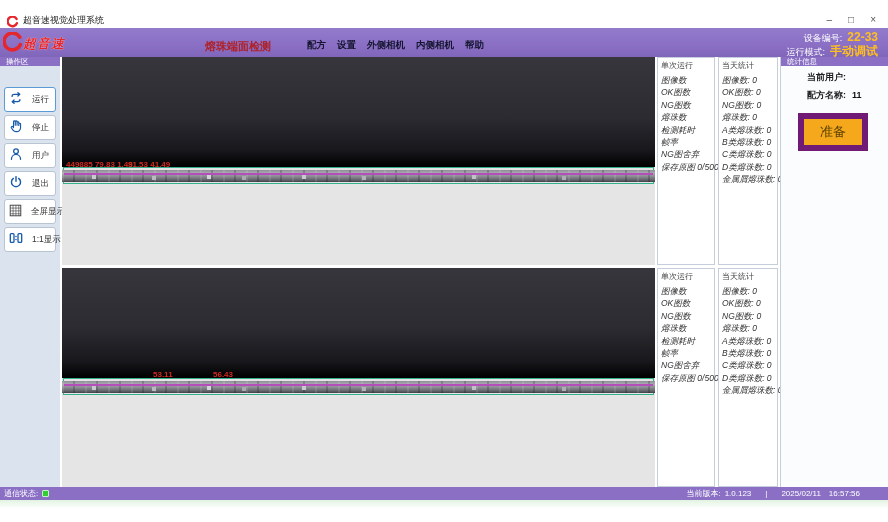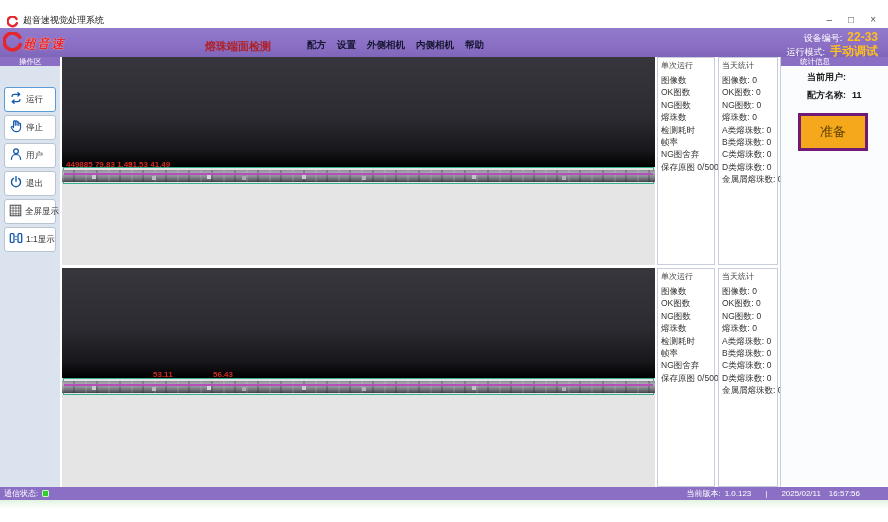--- a/index.html
+++ b/index.html
@@ -22,24 +22,24 @@
   .app-title { position:absolute; left:63px; top:5px; font-size:16px; font-weight:bold; color:#fff; letter-spacing:1px; }
   .app-subtitle { position:absolute; left:205px; top:11px; font-size:11px; font-weight:bold; color:#b02025; }
   .menubar { position:absolute; left:307px; top:0; height:35px; display:flex; align-items:center; gap:11px; }
   .menu-item { font-size:9.5px; font-weight:bold; color:#14142e; cursor:default; white-space:nowrap; }
   .device-info { position:absolute; right:10px; top:2px; text-align:right; line-height:12px; }
   .dev-label { font-size:9px; color:#fff; }
   .dev-value { font-size:12px; font-weight:bold; color:#ffc01e; margin-left:5px; }
 
   
   .sidebar { position:absolute; top:57px; left:0; width:60px; height:430px; background:#dae3ee; }
-  .panel-strip { height:9px; background:#8a6fc4; color:#fff; font-size:7.5px; line-height:9px; padding-left:19px; }
+  .panel-strip { height:9px; background:#8a6fc4; color:#fff; font-size:7.5px; line-height:9px; padding-left:6px; }
   .side-buttons { padding-top:21px; display:flex; flex-direction:column; align-items:center; gap:3px; }
   .side-btn { width:52px; height:25px; background:#fff; border:1px solid #b9c4d2; border-radius:3px;
-              display:flex; align-items:center; padding-left:4px; gap:3px; cursor:default; }
+              display:flex; align-items:center; padding-left:4px; gap:9px; cursor:default; }
   .side-btn.active { border-color:#5b9bd5; }
   .side-btn .lbl { font-size:8.5px; color:#333; white-space:nowrap; }
   .side-btn svg { flex:0 0 auto; }
 
   
   .cam { position:absolute; left:62px; width:593px; background:#e5e5e5; overflow:hidden; }
   .cam-top { top:57px; height:208px; }
   .cam-bottom { top:268px; height:219px; }
   .cam-upper { position:absolute; top:0; left:0; right:0; height:110px;
                background:linear-gradient(180deg,#36363c 0%,#2b2b31 55%,#17171c 85%,#000 100%); }
@@ -56,29 +56,29 @@
 
   
   .statcol { position:absolute; left:657px; width:121px; }
   .statcol-top { top:57px; height:208px; }
   .statcol-bottom { top:268px; height:219px; }
   .groupbox { position:absolute; top:0; bottom:0; background:#fff; border:1px solid #c6cedb; }
   .gb-a { left:0; width:58px; }
   .gb-b { left:61px; width:60px; }
   .gb-title { font-size:8px; color:#444; padding:2px 0 0 3px; white-space:nowrap; }
   .gb-rows { margin-top:3px; }
-  .stat-row { font-size:8.5px; color:#333; line-height:12.4px; padding-left:3px; white-space:nowrap; }
+  .stat-row { font-size:8.5px; color:#333; line-height:12.4px; padding-left:3px; white-space:nowrap;font-style:italic; }
 
   
   .info-panel { position:absolute; top:57px; left:780px; width:108px; height:430px;
                 background:#fbfcfe; border-left:1px solid #c6cedb; }
   .info-row { margin:5px 0 0 26px; font-size:9px; font-weight:bold; color:#222; white-space:nowrap; }
   .info-val { margin-left:6px; font-weight:bold; color:#111; }
   .prepare-btn { position:absolute; left:17px; top:56px; width:70px; height:38px;
-                 background:#f5a81c; border:3px solid #701a75; display:flex; align-items:center; justify-content:center;
+                 background:#f5a81c; border:6px solid #701a75; display:flex; align-items:center; justify-content:center;
                  font-size:13px; color:#5f4200; cursor:default; }
   .data-stats-btn { position:absolute; left:19px; top:121px; width:66px; height:34px;
                  background:#fff; border:1px solid #d0d0d0; border-radius:2px; display:flex; align-items:center; justify-content:center;
                  font-size:11px; color:#777; cursor:default; }
 
   
   .statusbar { position:absolute; top:487px; left:0; width:888px; height:13px; background:#8a6fc4;
                display:flex; align-items:center; font-size:8px; color:#fff; }
   .sb-left { display:flex; align-items:center; gap:4px; padding-left:4px; }
   .comm-dot { width:7px; height:7px; background:#33cc33; border:1px solid #c4f3c4; border-radius:1px; }

